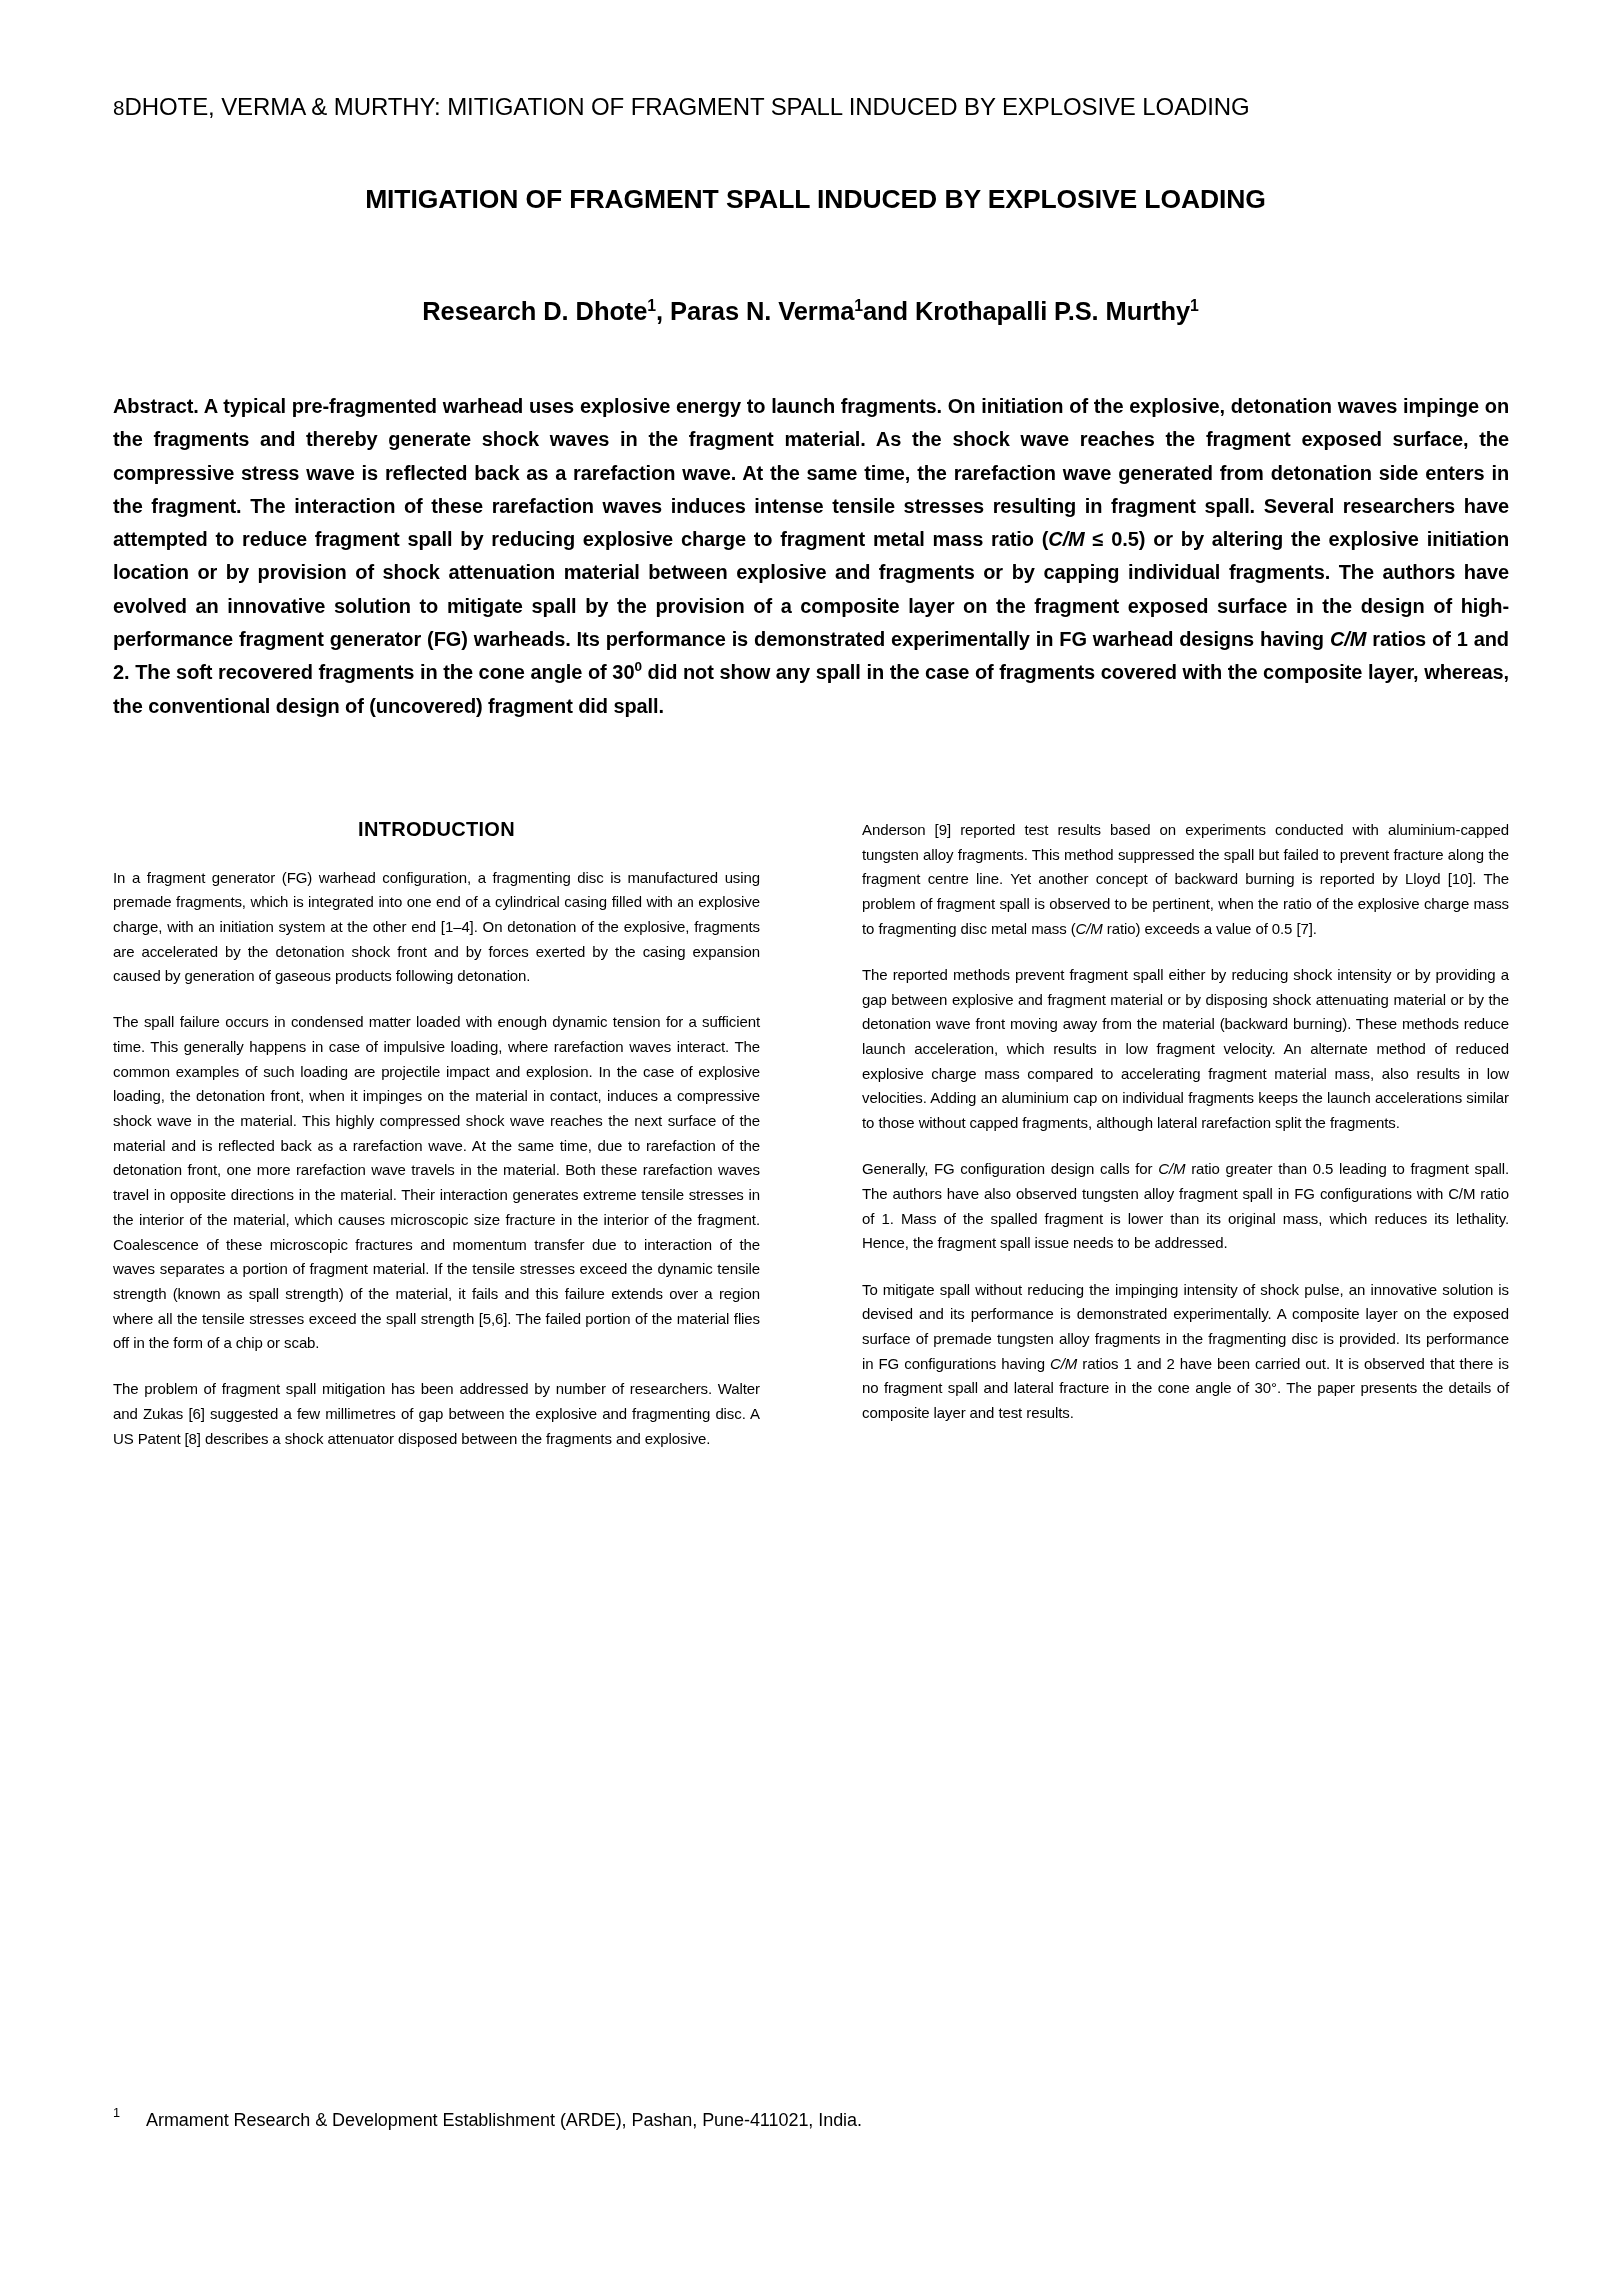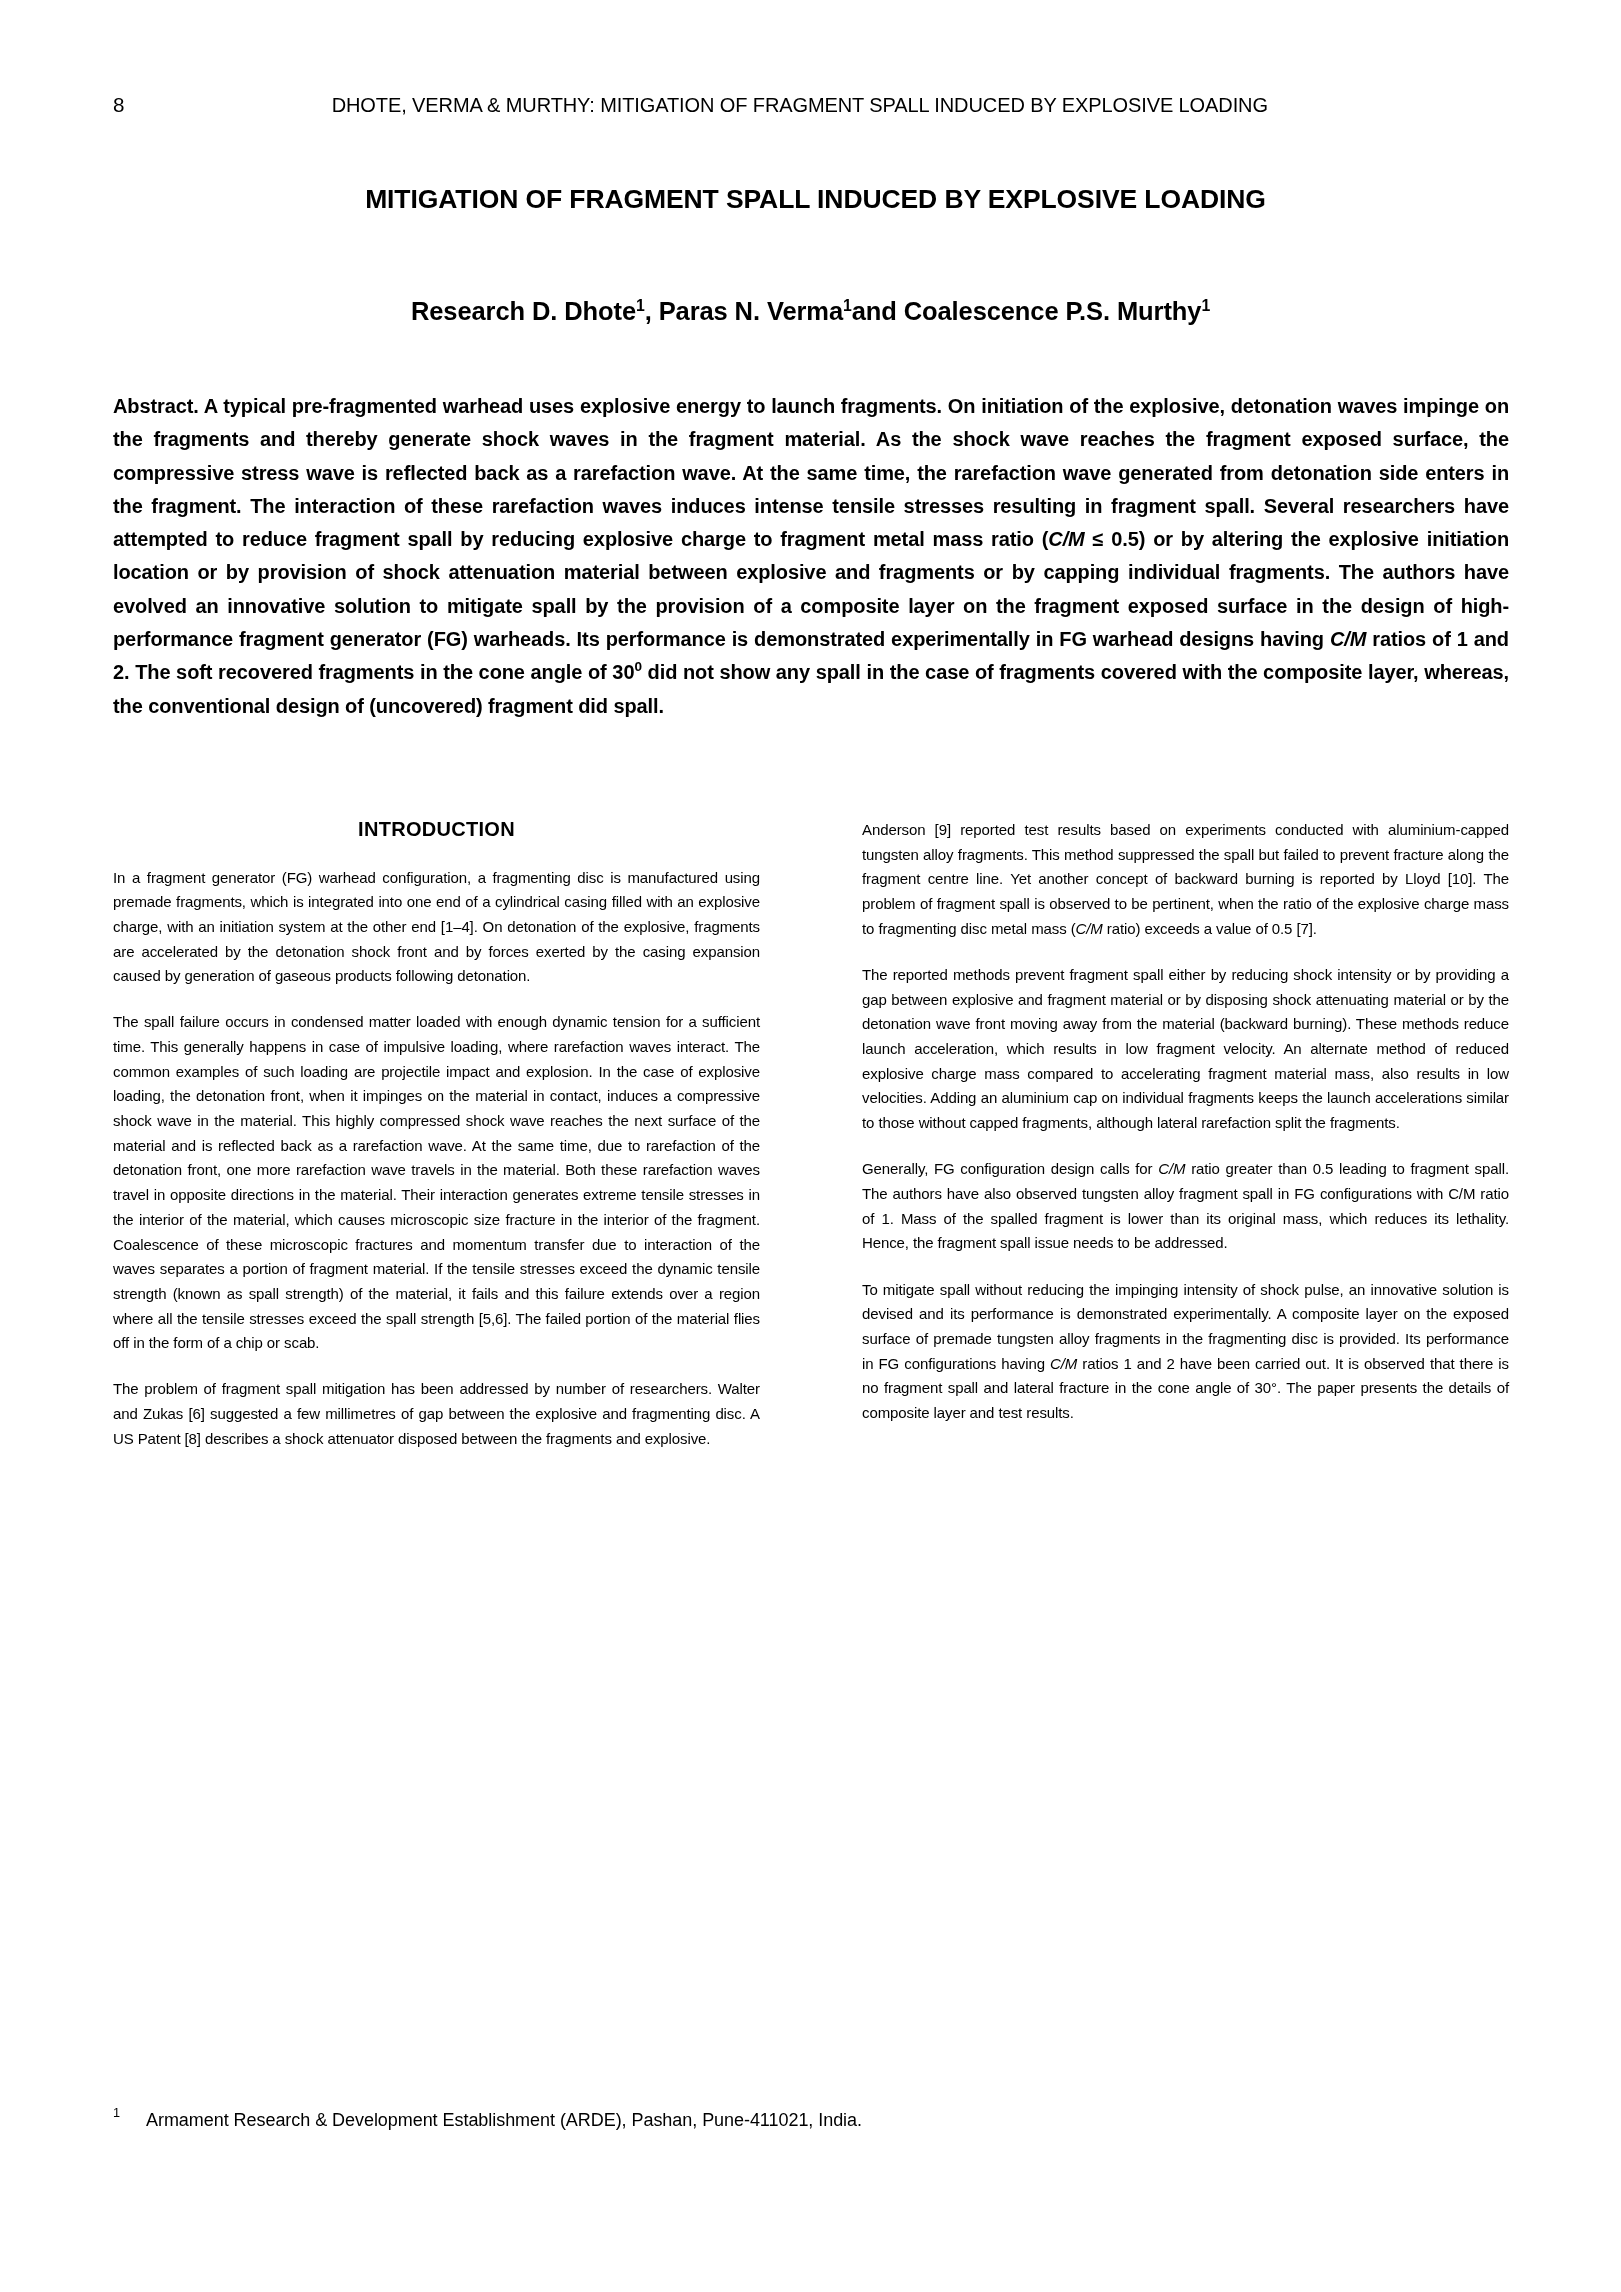--- a/index.html
+++ b/index.html
@@ -29,22 +29,22 @@
     display: flex;
     align-items: baseline;
   }
   .folio {
     font-size: 20.6px;
     letter-spacing: 0.1px;
     white-space: nowrap;
   }
   .header-title {
     flex: 1;
-    text-align: center;
-    font-size: 20px;
+    text-align: left;
+    font-size: 24px;
     letter-spacing: -0.1px;
     white-space: nowrap;
     margin-right: 33px;
   }
 
   
   .doc-title {
     position: absolute;
     top: 182px;
     left: 167px;
@@ -168,21 +168,21 @@
 
   <div class="running-header">
     <span class="folio">8</span>
     <span class="header-title">DHOTE, VERMA &amp; MURTHY: MITIGATION OF FRAGMENT SPALL INDUCED BY EXPLOSIVE LOADING</span>
   </div>
 
   <div class="doc-title">
     <span class="tline">MITIGATION OF FRAGMENT SPALL INDUCED BY EXPLOSIVE LOADING</span>
   </div>
 
-  <div class="authors"><span>Research D. Dhote</span><sup>1</sup><span>, </span><span>Paras N. Verma</span><sup>1</sup><span>and </span><span>Coalescence P.S. Murthy</span><sup>1</sup></div>
+  <div class="authors"><span>Research D. Dhote</span><sup>1</sup><span>, </span><span>Paras N. Verma</span><sup>1</sup><span>and </span><span>Krothapalli P.S. Murthy</span><sup>1</sup></div>
 
   <p class="abstract"><span>Abstract.</span><span> A typical pre-fragmented warhead uses explosive energy to launch fragments. On initiation of the explosive, detonation waves impinge on the fragments and thereby generate shock waves in the fragment material. As the shock wave reaches the fragment exposed surface, the compressive stress wave is reflected back as a rarefaction wave. At the same time, the rarefaction wave generated from detonation side enters in the fragment. The interaction of these rarefaction waves induces intense tensile stresses resulting in fragment spall. Several researchers have attempted to reduce fragment spall by reducing explosive charge to fragment metal mass ratio (</span><i>C/M</i><span> ≤ 0.5) or by altering the explosive initiation location or by provision of shock attenuation material between explosive and fragments or by capping individual fragments. The authors have evolved an innovative solution to mitigate spall by the provision of a composite layer on the fragment exposed surface in the design of high-performance fragment generator (FG) warheads. Its performance is demonstrated experimentally in FG warhead designs having </span><i>C/M</i><span> ratios of 1 and 2. The soft recovered fragments in the cone angle of 30</span><sup>0</sup><span> did not show any spall in the case of fragments covered with the composite layer, whereas, the conventional design of (uncovered) fragment did spall.</span></p>
 
   <div class="columns">
 
     <div class="col col-left">
       <h2 class="section-heading">INTRODUCTION</h2>
       <p class="para">In a fragment generator (FG) warhead configuration, a fragmenting disc is manufactured using premade fragments, which is integrated into one end of a cylindrical casing filled with an explosive charge, with an initiation system at the other end [1–4]. On detonation of the explosive, fragments are accelerated by the detonation shock front and by forces exerted by the casing expansion caused by generation of gaseous products following detonation.</p>
       <p class="para">The spall failure occurs in condensed matter loaded with enough dynamic tension for a sufficient time. This generally happens in case of impulsive loading, where rarefaction waves interact. The common examples of such loading are projectile impact and explosion. In the case of explosive loading, the detonation front, when it impinges on the material in contact, induces a compressive shock wave in the material. This highly compressed shock wave reaches the next surface of the material and is reflected back as a rarefaction wave. At the same time, due to rarefaction of the detonation front, one more rarefaction wave travels in the material. Both these rarefaction waves travel in opposite directions in the material. Their interaction generates extreme tensile stresses in the interior of the material, which causes microscopic size fracture in the interior of the fragment. Coalescence of these microscopic fractures and momentum transfer due to interaction of the waves separates a portion of fragment material. If the tensile stresses exceed the dynamic tensile strength (known as spall strength) of the material, it fails and this failure extends over a region where all the tensile stresses exceed the spall strength [5,6]. The failed portion of the material flies off in the form of a chip or scab.</p>
       <p class="para">The problem of fragment spall mitigation has been addressed by number of researchers. Walter and Zukas [6] suggested a few millimetres of gap between the explosive and fragmenting disc. A US Patent [8] describes a shock attenuator disposed between the fragments and explosive.</p>

